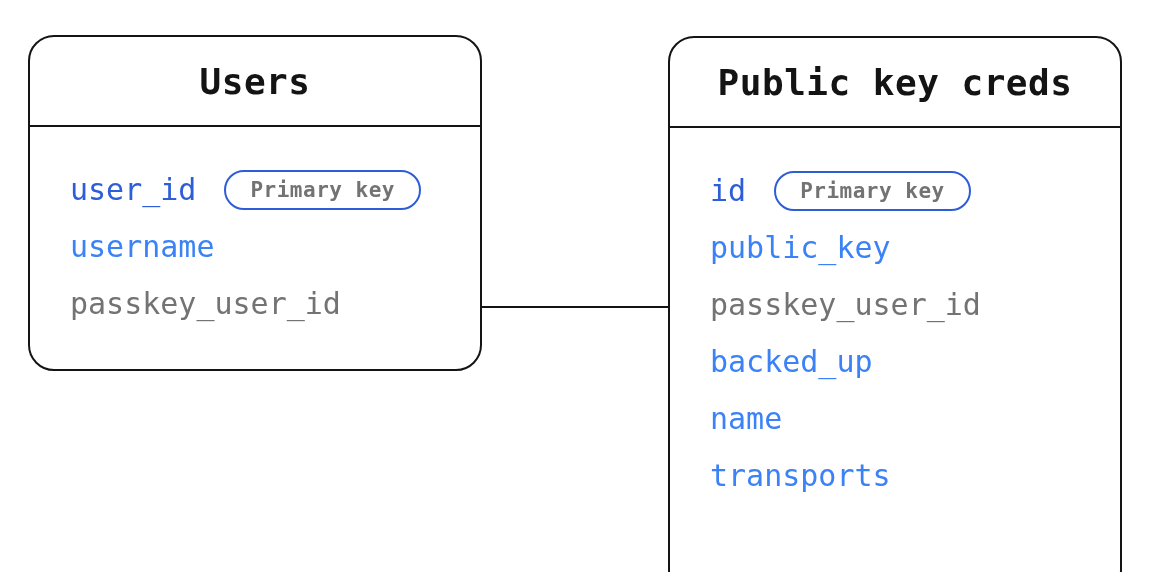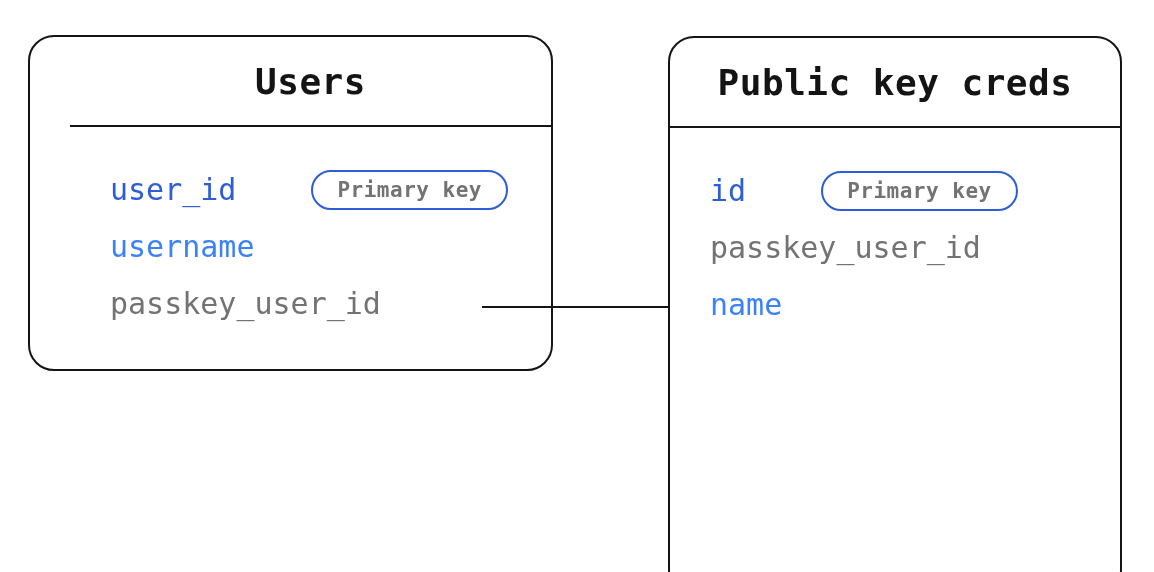--- a/index.html
+++ b/index.html
@@ -19,23 +19,22 @@
   .er-table {
     position: absolute;
     box-sizing: border-box;
     background: #ffffff;
     border: 2px solid #141414;
     border-radius: 26px;
   }
   .er-table--users {
     left: 28px;
     top: 35px;
-    width: 525px;
+    width: 454px;
     height: 336px;
-    padding-left: 40px;
   }
   .er-table--pubkey {
     left: 668px;
     top: 36px;
     width: 454px;
     height: 560px;
   }
   .er-table__header {
     box-sizing: border-box;
     height: 90px;
@@ -51,21 +50,20 @@
     white-space: nowrap;
   }
   .er-table__body {
     padding: 34px 28px 0 40px;
   }
   .field-row {
     height: 57px;
     display: flex;
     align-items: center;
     white-space: nowrap;
-    gap: 47px;
   }
   .field-name {
     font-size: 30px;
     line-height: 1;
   }
   .c-blue   { color: #2d5dd7; }
   .c-orange { color: #737373; }
   .c-black  { color: #3b82f6; }
   .badge {
     box-sizing: border-box;
@@ -119,21 +117,30 @@
   <div class="er-table er-table--pubkey">
     <div class="er-table__header">
       <span class="er-table__title">Public key creds</span>
     </div>
     <div class="er-table__body">
         <div class="field-row">
           <span class="field-name c-blue">id</span>
           <span class="badge">Primary key</span>
         </div>
         <div class="field-row">
+          <span class="field-name c-black">public_key</span>
+        </div>
+        <div class="field-row">
           <span class="field-name c-orange">passkey_user_id</span>
         </div>
         <div class="field-row">
+          <span class="field-name c-black">backed_up</span>
+        </div>
+        <div class="field-row">
           <span class="field-name c-black">name</span>
+        </div>
+        <div class="field-row">
+          <span class="field-name c-black">transports</span>
         </div>
       </div>
   </div>
 
 </div>
 
 </body></html>

